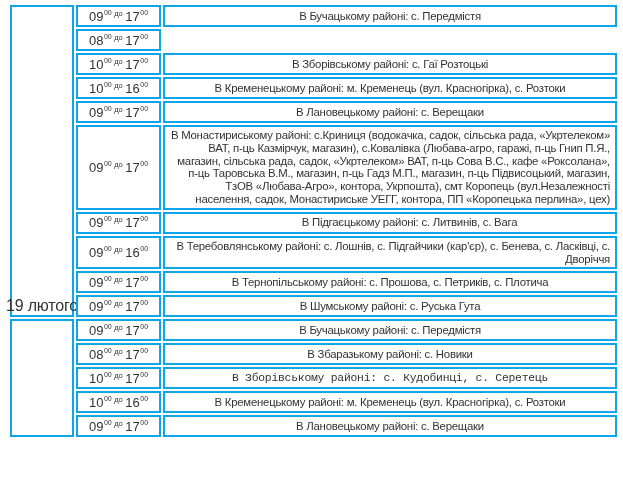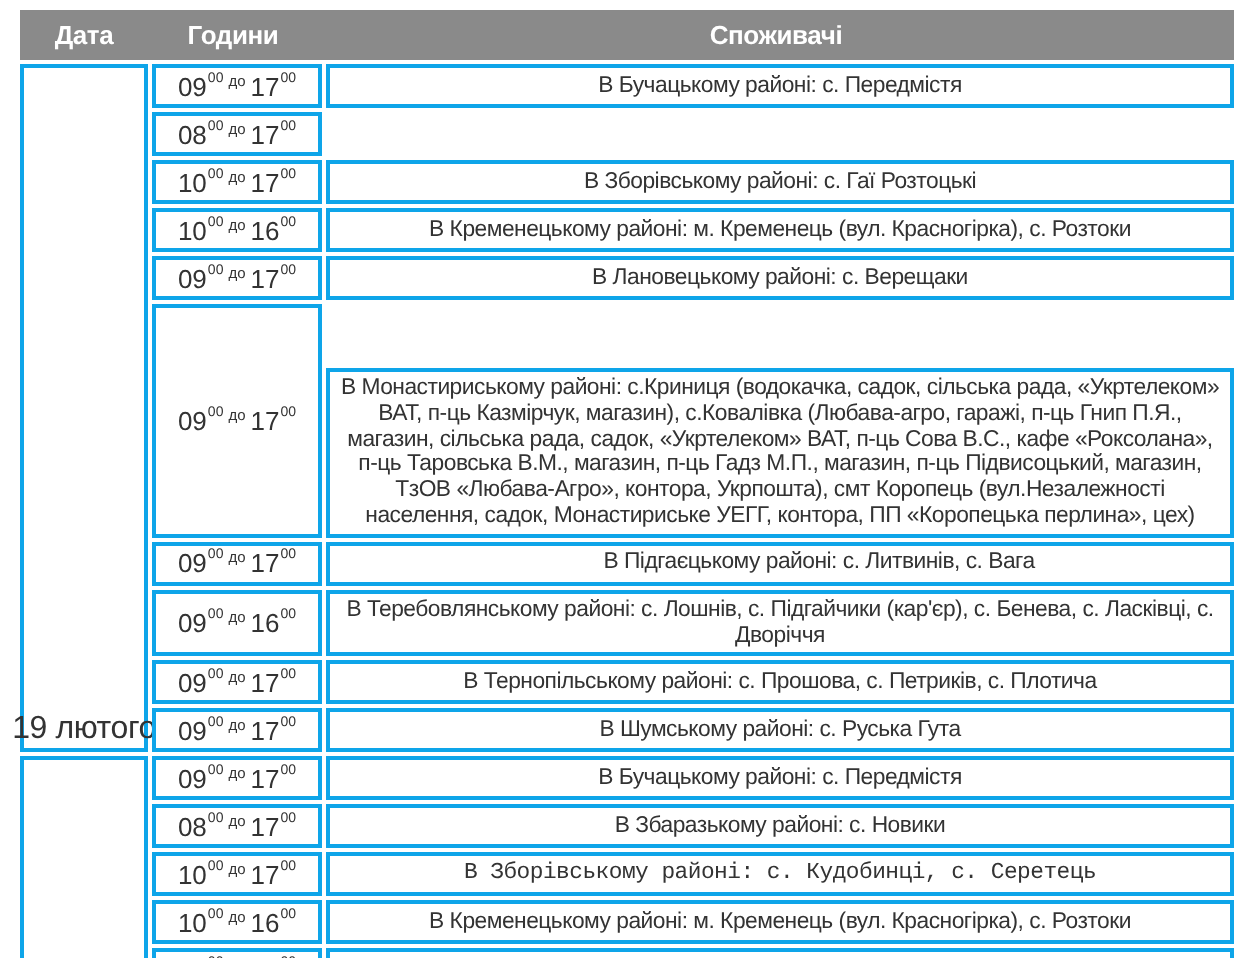--- a/index.html
+++ b/index.html
@@ -61,34 +61,29 @@
   .hsep {
     font-size: 7.5px;
     position: relative;
     top: -3px;
     margin: 0 2.5px;
   }
   .cons-cell {
     font-size: 11.4px;
     line-height: 12.8px;
     letter-spacing: -0.25px;
-    text-align: center;
+    text-align: right;
     padding: 2px 5px;
   }
 </style>
 </head>
 <body>
 
 <div class="page">
   <div class="tbl">
-    <div class="thead">
-      <div class="th">Дата</div>
-      <div class="th">Години</div>
-      <div class="th">Споживачі</div>
-    </div>
     <div class="tbody">
         <div class="cell date-cell" style="grid-area: 1 / 1 / span 10;">
           <span>19 лютого</span>
         </div>
         <div class="cell hours-cell" style="grid-area: 1 / 2;">
           <span class="hnum">09</span>
           <span class="hsup">00</span>
           <span class="hsep">до</span>
           <span class="hnum">17</span>
           <span class="hsup">00</span>
@@ -133,21 +128,21 @@
         <div class="cell cons-cell" style="grid-area: 5 / 3;">
           <span>В Лановецькому районі: с. Верещаки</span>
         </div>
         <div class="cell hours-cell" style="grid-area: 6 / 2;">
           <span class="hnum">09</span>
           <span class="hsup">00</span>
           <span class="hsep">до</span>
           <span class="hnum">17</span>
           <span class="hsup">00</span>
         </div>
-        <div class="cell cons-cell" style="grid-area: 6 / 3; margin-top: 32px;">
+        <div class="cell cons-cell" style="grid-area: 6 / 3;">
           <span>В Монастириському районі: с.Криниця (водокачка, садок, сільська рада, «Укртелеком» ВАТ, п-ць Казмірчук, магазин), с.Ковалівка (Любава-агро, гаражі, п-ць Гнип П.Я., магазин, сільська рада, садок, «Укртелеком» ВАТ, п-ць Сова В.С., кафе «Роксолана», п-ць Таровська В.М., магазин, п-ць Гадз М.П., магазин, п-ць Підвисоцький, магазин, ТзОВ «Любава-Агро», контора, Укрпошта), смт Коропець (вул.Незалежності населення, садок, Монастириське УЕГГ, контора, ПП «Коропецька перлина», цех)</span>
         </div>
         <div class="cell hours-cell" style="grid-area: 7 / 2;">
           <span class="hnum">09</span>
           <span class="hsup">00</span>
           <span class="hsep">до</span>
           <span class="hnum">17</span>
           <span class="hsup">00</span>
         </div>
         <div class="cell cons-cell" style="grid-area: 7 / 3; padding-left: 44px;">

